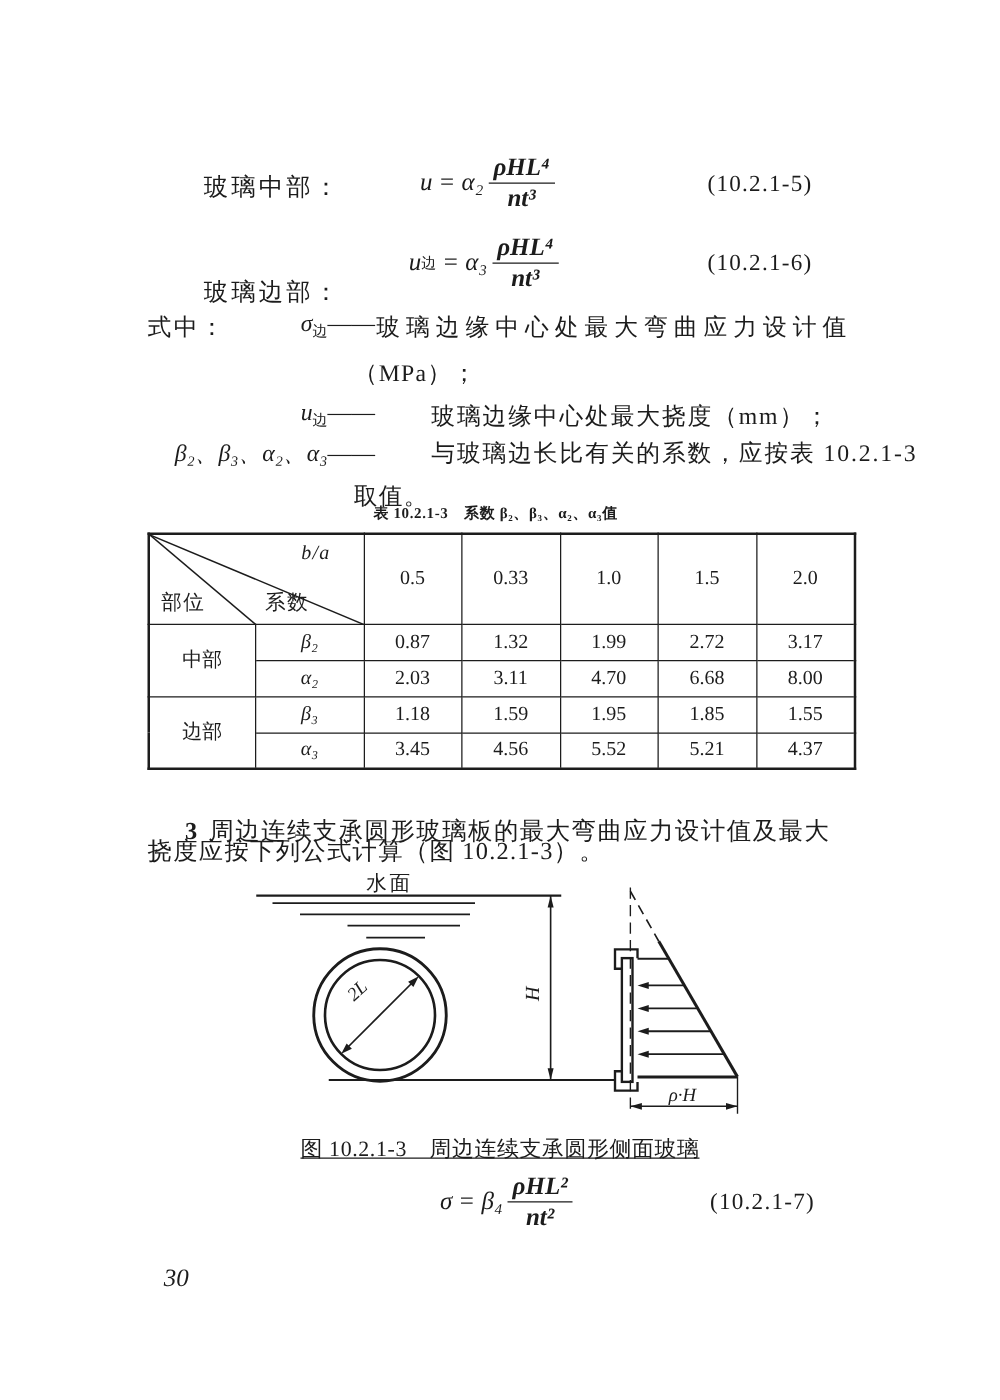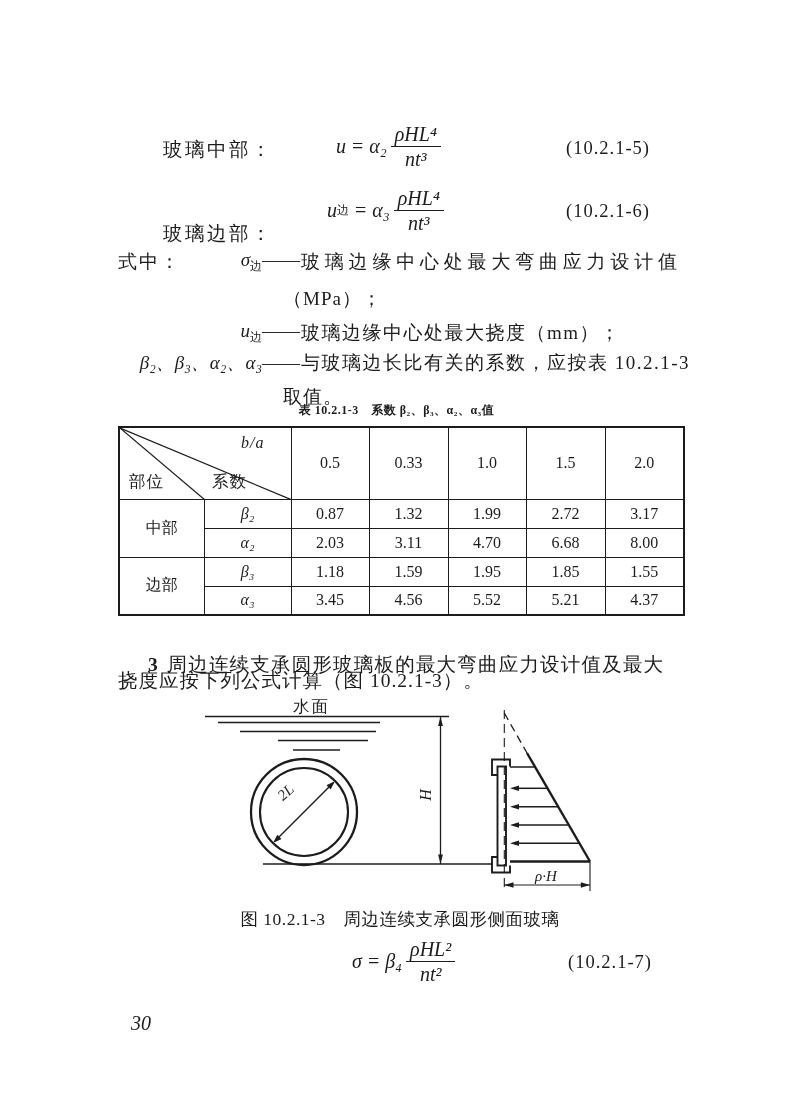--- a/index.html
+++ b/index.html
@@ -7,43 +7,43 @@
     width:800px;height:1120px;position:relative;background:#ffffff;
     color:#1c1c1c;font-family:"Liberation Serif","DejaVu Serif",serif;
     overflow:hidden;
   }
   .abs{position:absolute;}
   .cjk{font-size:19px;letter-spacing:1px;white-space:nowrap;}
   
   .f-label{font-size:19.5px;letter-spacing:2.5px;white-space:nowrap;}
   .eq{display:flex;align-items:center;font-style:italic;font-size:20px;white-space:nowrap;}
   .eq .op{font-style:normal;padding:0 6px;}
-  .frac{display:inline-flex;flex-direction:column;align-items:center;line-height:1.12;margin-left:4px;}
+  .frac{display:inline-flex;flex-direction:column;align-items:center;line-height:1.12;margin-left:4px;font-weight:bold;}
   .frac .num{border-bottom:1.4px solid #1c1c1c;padding:0 4px 1px;}
   .frac .den{padding-top:1px;}
   .eqnum{font-size:18.5px;letter-spacing:1px;font-style:normal;white-space:nowrap;}
   .varsub{font-style:normal;font-size:12px;vertical-align:-4px;letter-spacing:0;}
   
   .def-sym{position:absolute;text-align:right;width:300px;left:0;font-size:19px;white-space:nowrap;}
   .def-sym i{font-family:"Liberation Serif",serif;}
   .def-text{position:absolute;left:301px;font-size:19px;white-space:nowrap;}
   .sp5{letter-spacing:4.8px;}
-  .sp15{letter-spacing:1.5px;}
+  .sp15{letter-spacing:1.5px;margin-left:44px;}
   
   table.coef{border-collapse:collapse;table-layout:fixed;}
   table.coef td,table.coef th{border:1.2px solid #1c1c1c;text-align:center;vertical-align:middle;
     font-size:16px;font-weight:normal;padding:0;}
   table.coef{border:2px solid #1c1c1c;}
   .corner-cell{position:relative;}
   .corner-cell svg{position:absolute;left:0;top:0;}
   .corner-lab{position:absolute;font-size:16.5px;letter-spacing:1px;}
   .ba{font-style:italic;font-size:16px;}
   .sym-i{font-style:italic;}
   .ttl{font-size:12px;font-weight:bold;letter-spacing:0.5px;text-align:center;width:793px;}
-  .cap{font-size:17.5px;letter-spacing:0.5px;text-align:center;width:800px;}
+  .cap{font-size:17.5px;letter-spacing:0.5px;text-align:center;width:800px;text-decoration:underline;}
   .pgnum{font-style:italic;font-size:20px;}
   .bold3{font-weight:bold;}
 </style>
 </head>
 <body>
 
 <span class="abs f-label" style="left:163px;top:136px;">玻璃中部：</span>
 <span class="abs eq" style="left:336px;top:123px;">
   <i>u</i>
   <span class="op">=</span>

